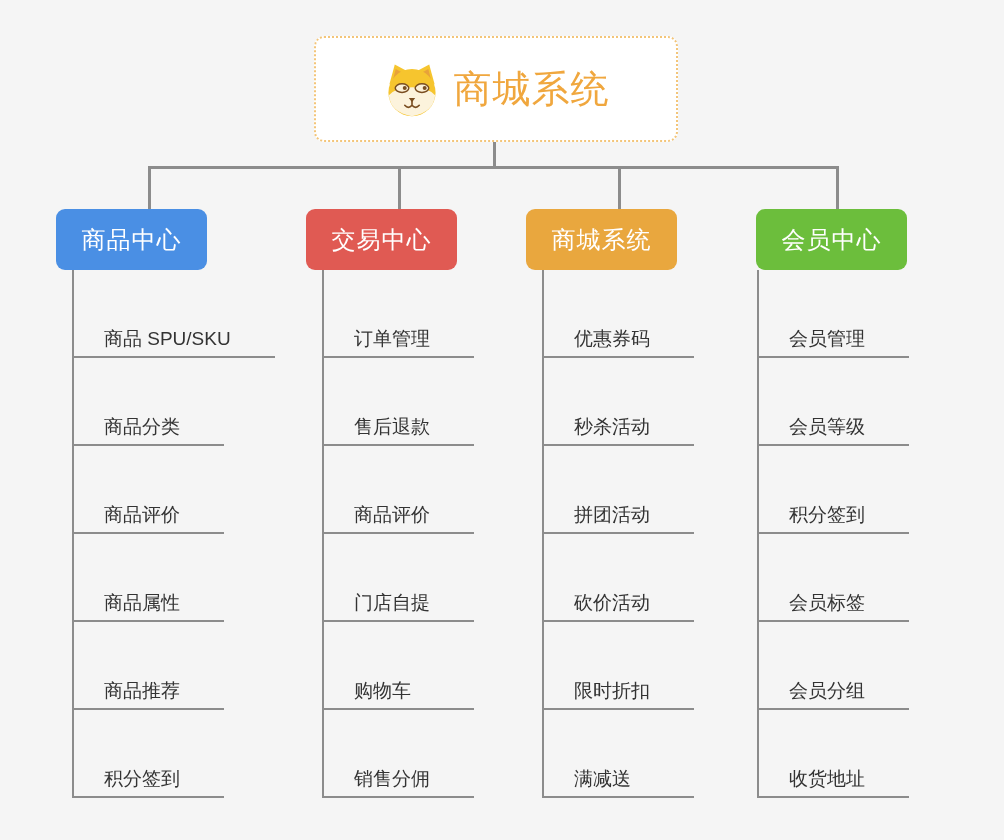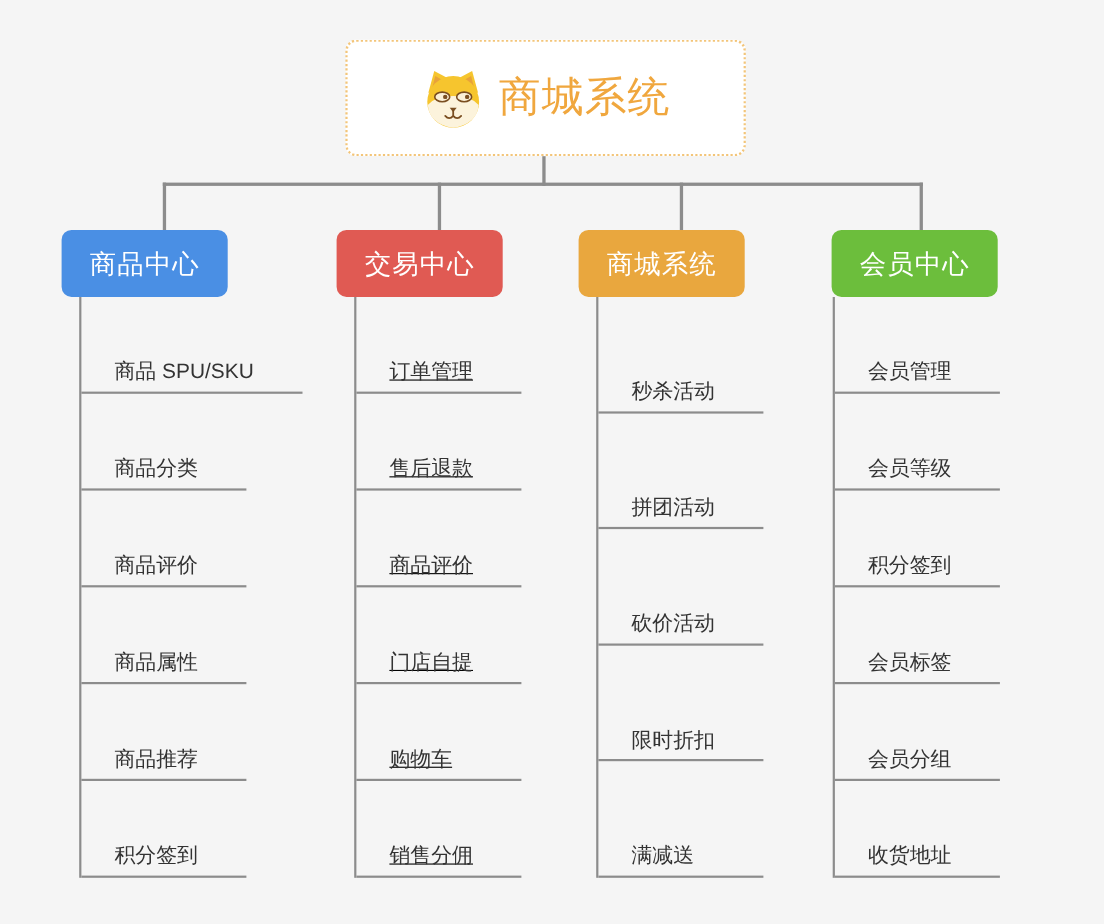--- a/index.html
+++ b/index.html
@@ -65,21 +65,21 @@
   
   .col {
     position: absolute;
     top: 270px;
     height: 528px;
     border-left: 2px solid #8c8c8c;
     display: flex;
     flex-direction: column;
   }
   .col-1 { left: 72px; }
-  .col-2 { left: 322px; text-decoration: underline; }
+  .col-2 { left: 322px; }
   .col-3 { left: 542px; }
   .col-4 { left: 757px; }
   .leaf {
     flex: 1;
     width: max-content;
     min-width: 150px;
     display: flex;
     align-items: flex-end;
     border-bottom: 2px solid #8c8c8c;
     padding: 0 44px 5px 30px;
@@ -163,20 +163,23 @@
     <div class="leaf">
         <span>购物车</span>
       </div>
     <div class="leaf">
         <span>销售分佣</span>
       </div>
   </div>
 
   <div class="col col-3">
     <div class="leaf">
+        <span>优惠券码</span>
+      </div>
+    <div class="leaf">
         <span>秒杀活动</span>
       </div>
     <div class="leaf">
         <span>拼团活动</span>
       </div>
     <div class="leaf">
         <span>砍价活动</span>
       </div>
     <div class="leaf">
         <span>限时折扣</span>

